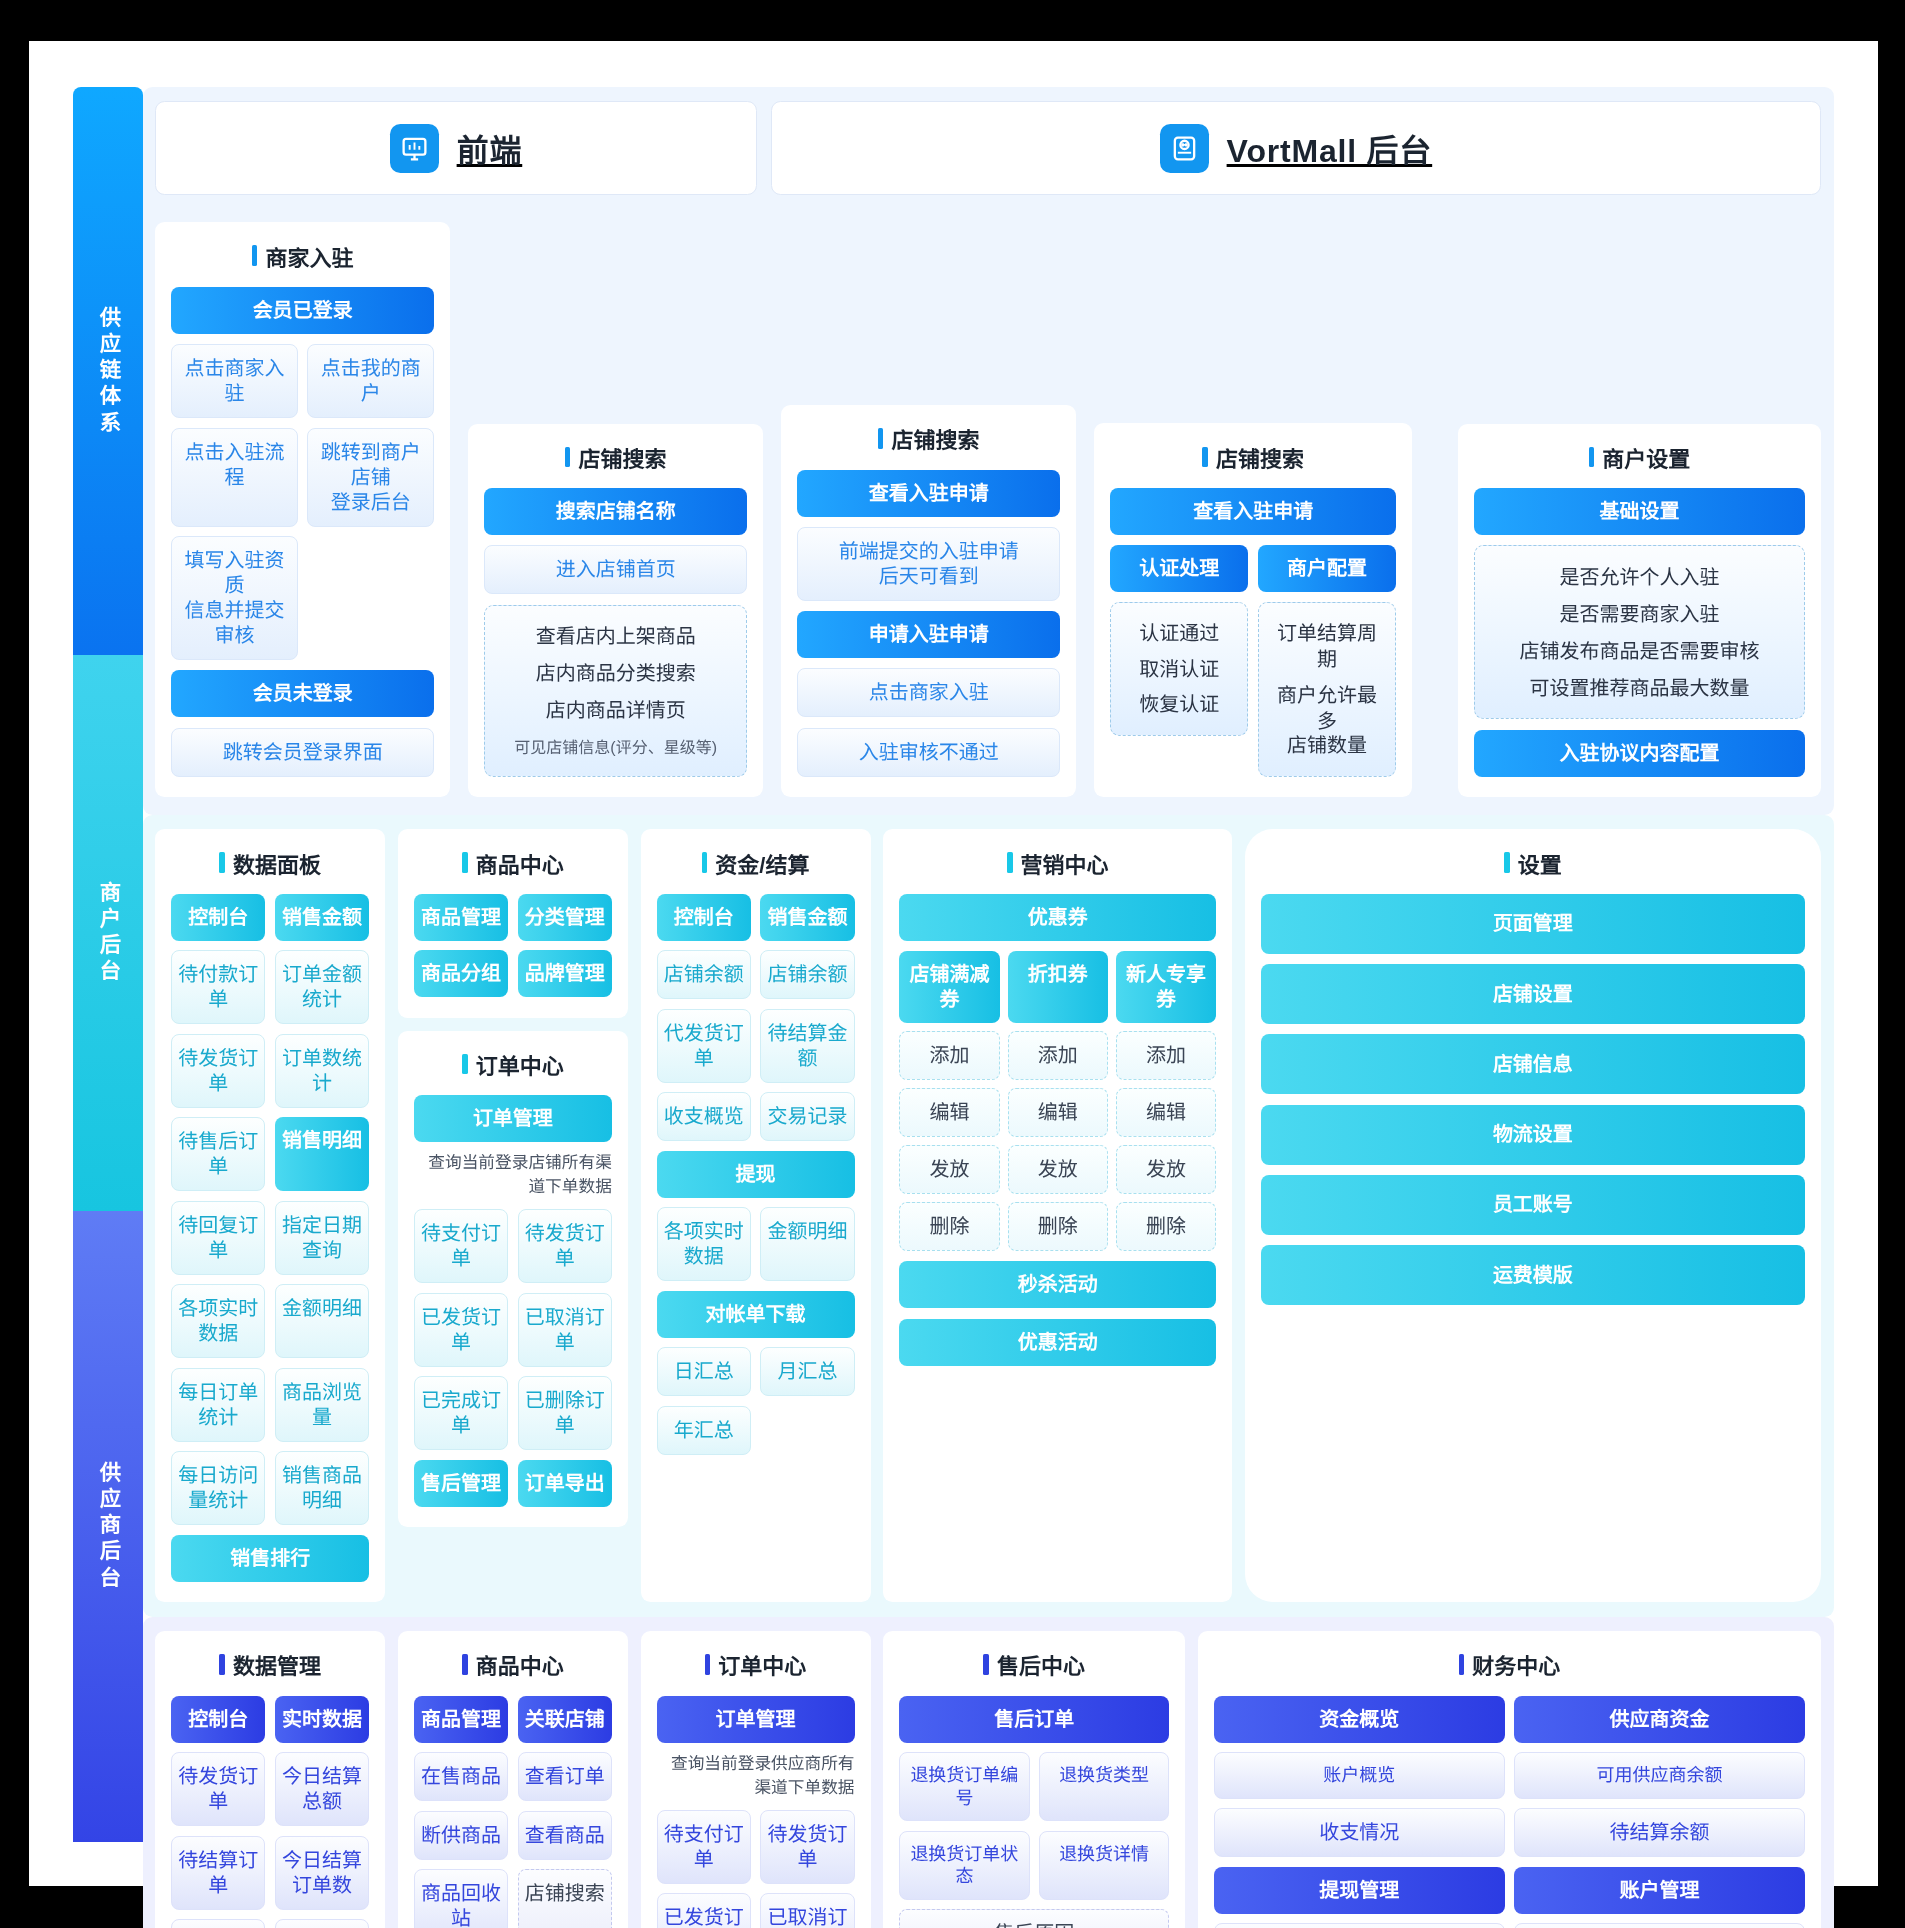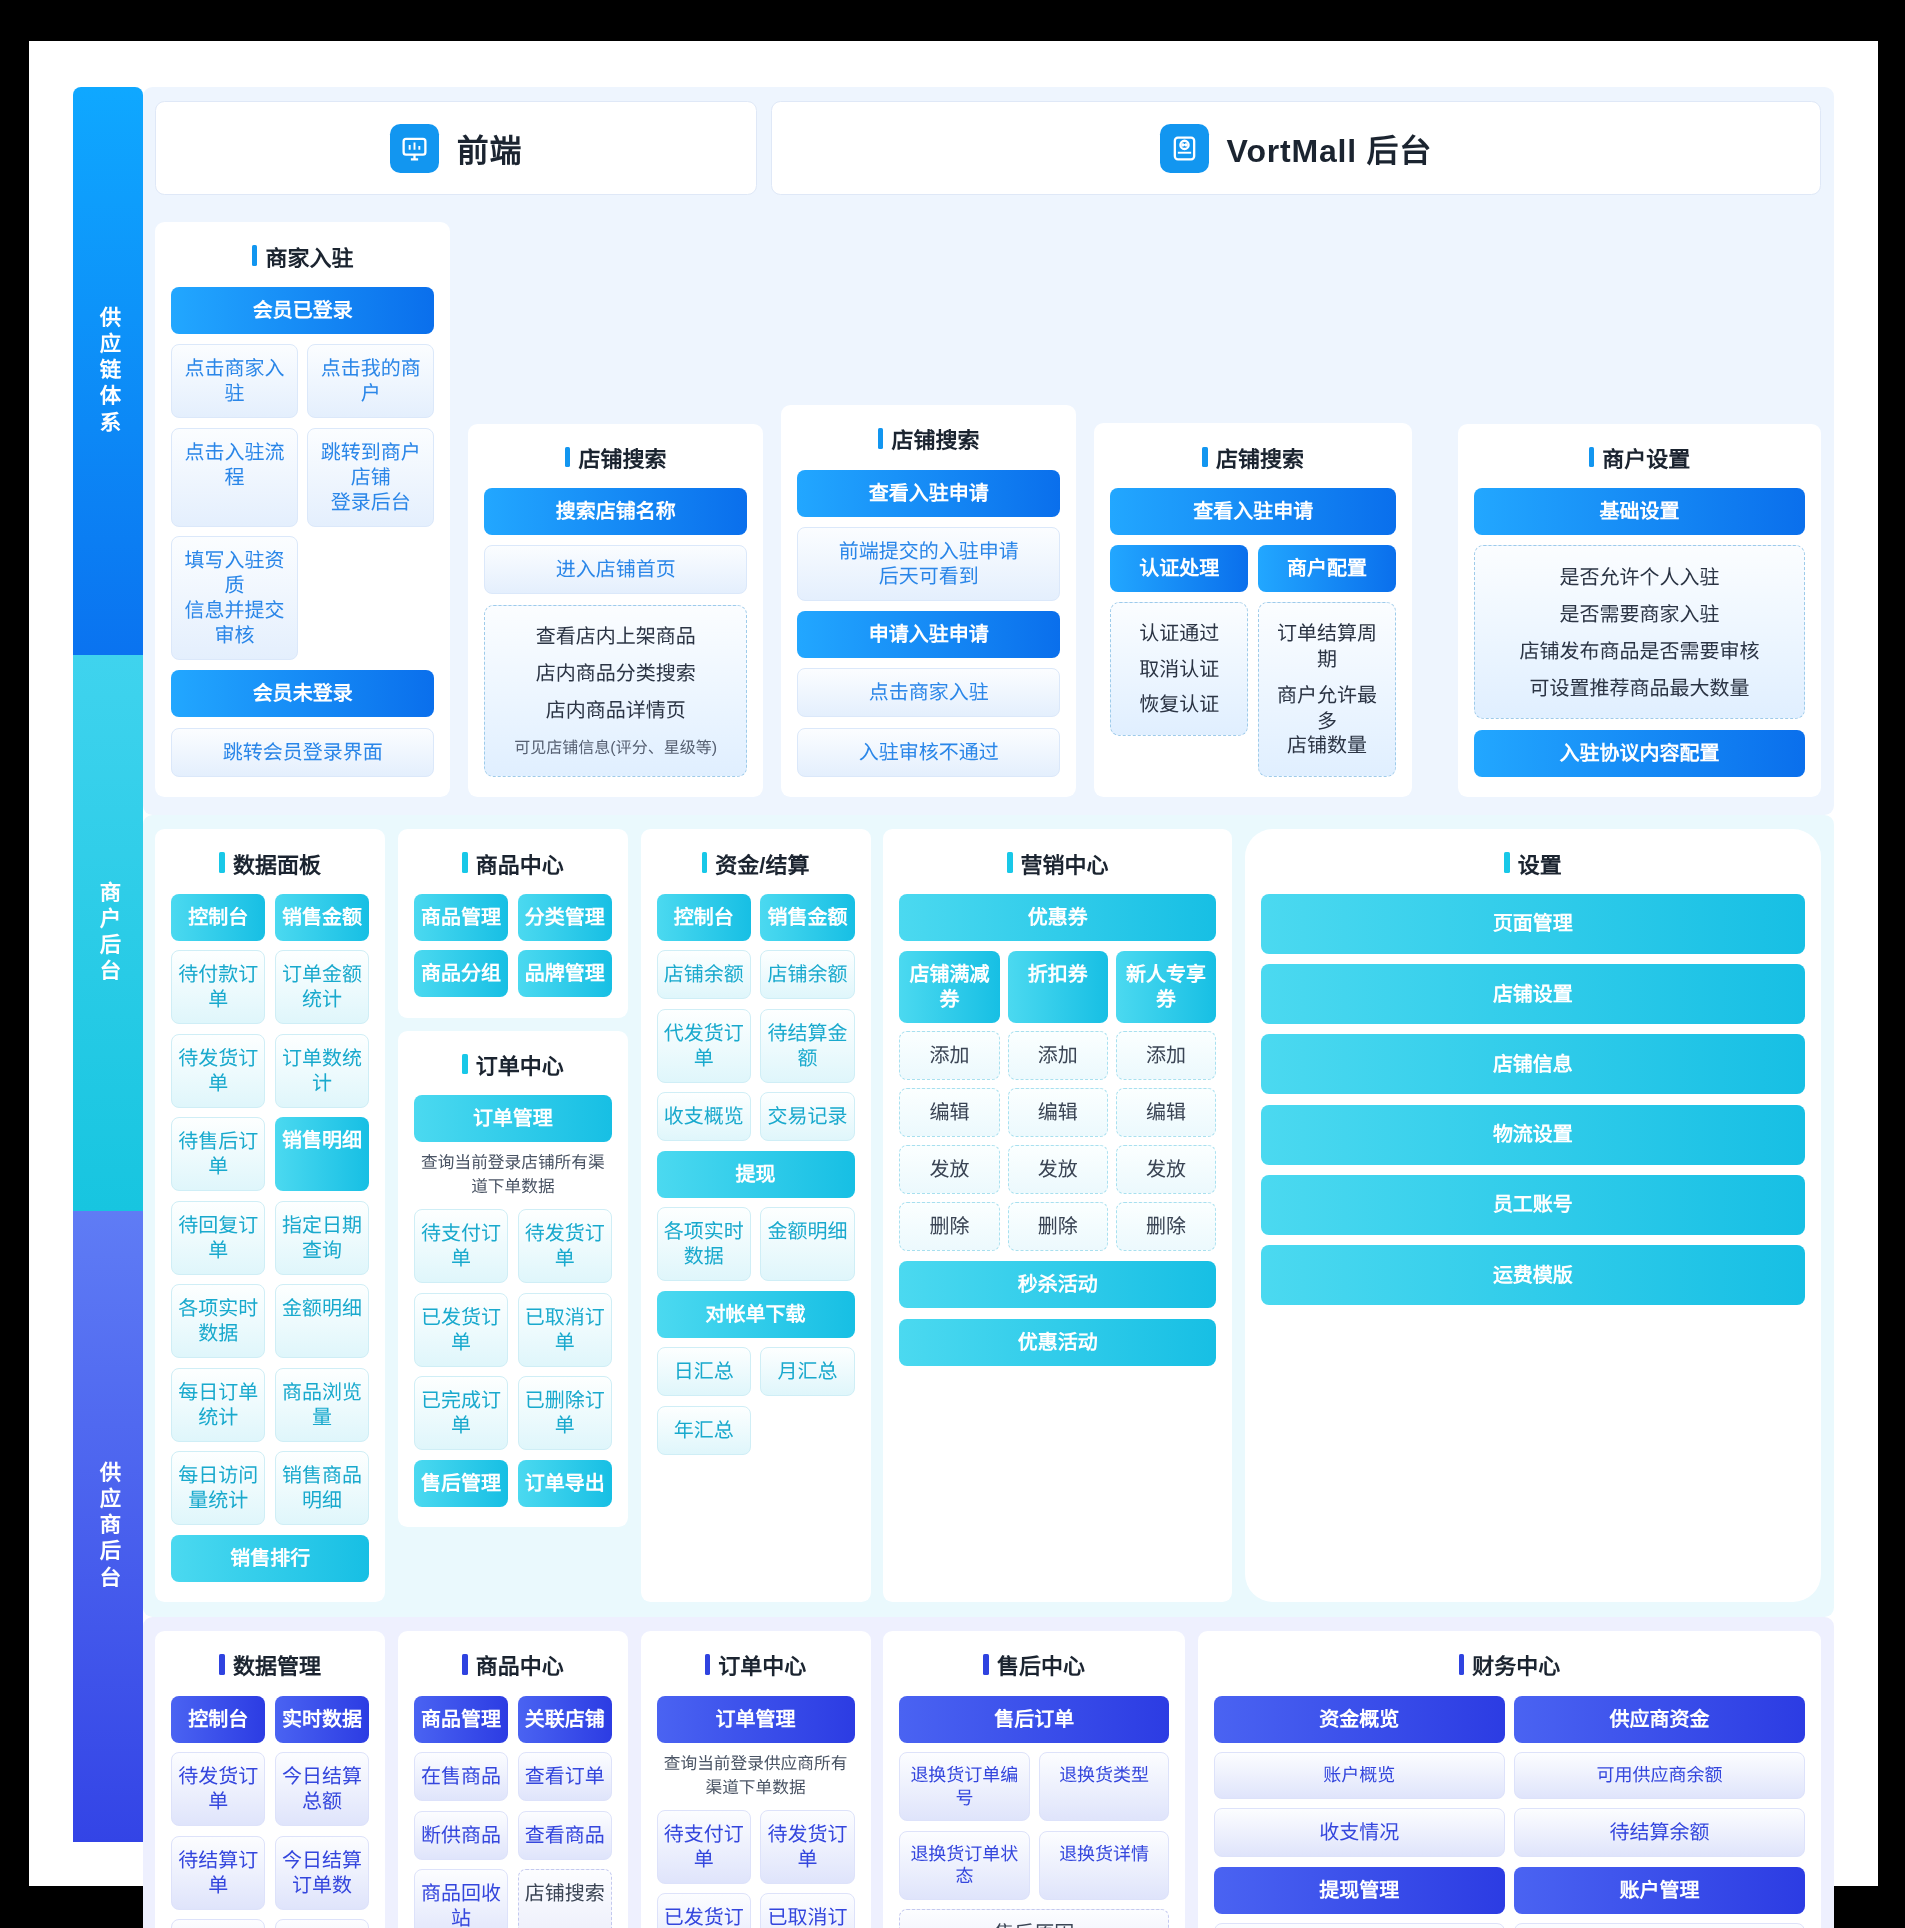--- a/index.html
+++ b/index.html
@@ -26,21 +26,21 @@
   
   .content { flex:1; display:flex; flex-direction:column; }
   .row { display:flex; gap:12.7px; padding:14.3px 12.7px; border-radius:9.5px; }
   .row-1 { background:#eef5fe; align-items:stretch; flex-direction:column; padding-bottom:17.5px; }
   .row-2 { background:#eaf9fd; }
   .row-3 { background:#eef0fe; }
 
   .header-strip { display:flex; gap:14.3px; margin-bottom:14.3px; }
   .header-box {
     background:#fff; border:1.2px solid #dfe8f7; border-radius:9.5px;
-    height:94px; display:flex; align-items:center; justify-content:center; gap:17.5px;
+    height:94px; display:flex; align-items:center; justify-content:center; gap:17.5px;text-decoration:underline;
   }
   .header-box.fe { flex:0 0 602px; }
   .header-box.be { flex:1; }
   .hdr-icon { width:49px; height:49px; border-radius:10.3px; background:#1296f0; display:flex; align-items:center; justify-content:center; }
   .hdr-title { font-size:32px; font-weight:600; color:#1b2430; letter-spacing:0.8px; }
 
   .cards { display:flex; gap:18px; align-items:flex-end; }
 
   .card {
     background:#fff; border-radius:9.5px; padding:17.5px 16px 20.6px;
@@ -64,21 +64,21 @@
   
   .p2-solid { background:linear-gradient(90deg,#4bd9f0 0%,#17bfe4 100%); color:#fff; font-weight:600; }
   .p2-ghost { background:linear-gradient(180deg,#fdffff 0%,#dff6fb 100%); color:#19a9cd; border:1px solid #cfeef6; }
   .p2-dash  { background:linear-gradient(180deg,#fbffff 0%,#ecf9fd 100%); color:#3a4454; border:1.3px dashed #a8e0ef; }
 
   
   .p3-solid { background:linear-gradient(90deg,#4a63f2 0%,#2c3ce3 100%); color:#fff; font-weight:600; }
   .p3-ghost { background:linear-gradient(180deg,#fcfdff 0%,#dfe4fb 100%); color:#3446dd; border:1px solid #dde2fa; }
   .p3-dash  { background:linear-gradient(180deg,#fcfdff 0%,#eceefb 100%); color:#3a4454; border:1.3px dashed #c3c9ef; }
 
-  .note { text-align:center; font-size:16.7px; color:#4a5464; margin:-3.2px 0 1.6px; }
+  .note { text-align:right; font-size:16.7px; color:#4a5464; margin:-3.2px 0 1.6px; }
   .dashbox { border:1.4px dashed #9ecbea; border-radius:9.5px; background:linear-gradient(180deg,#fbfdff 0%,#e0efff 100%);
              padding:17.5px 9.5px; display:flex; flex-direction:column; gap:11px; align-items:center; justify-content:center; }
   .dashbox .line { font-size:20px; color:#2b3444; text-align:center; line-height:1.3; }
   .dashbox .sub  { font-size:16px; color:#566072; }
   .sidebysnap { display:flex; gap:9.5px; }
   .col { display:flex; flex-direction:column; gap:9.5px; flex:1; }
 </style>
 </head>
 <body>
 

